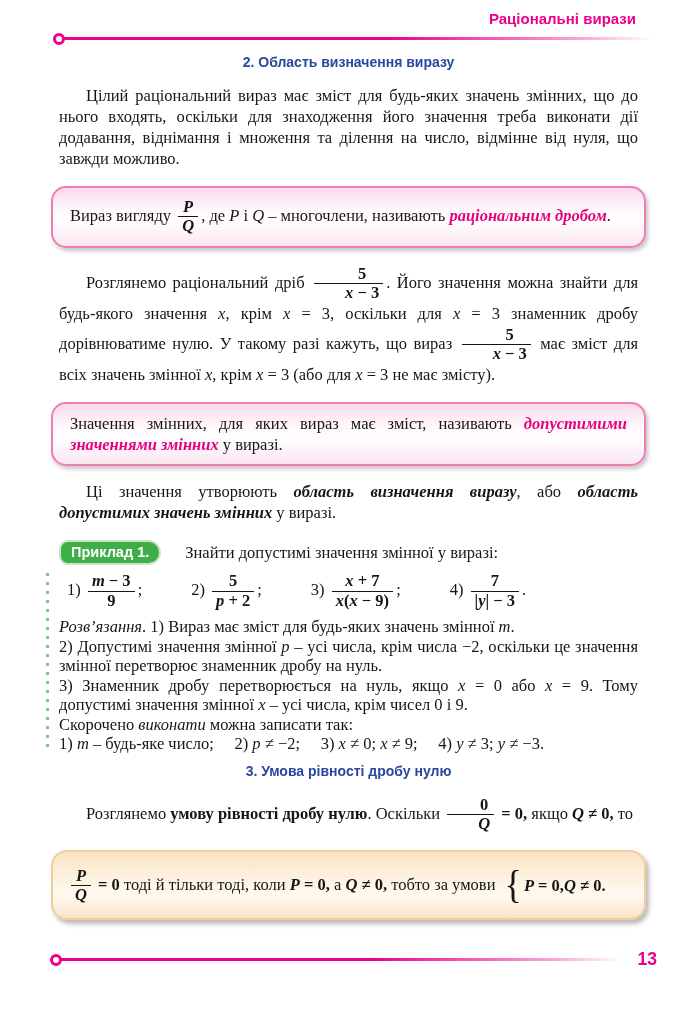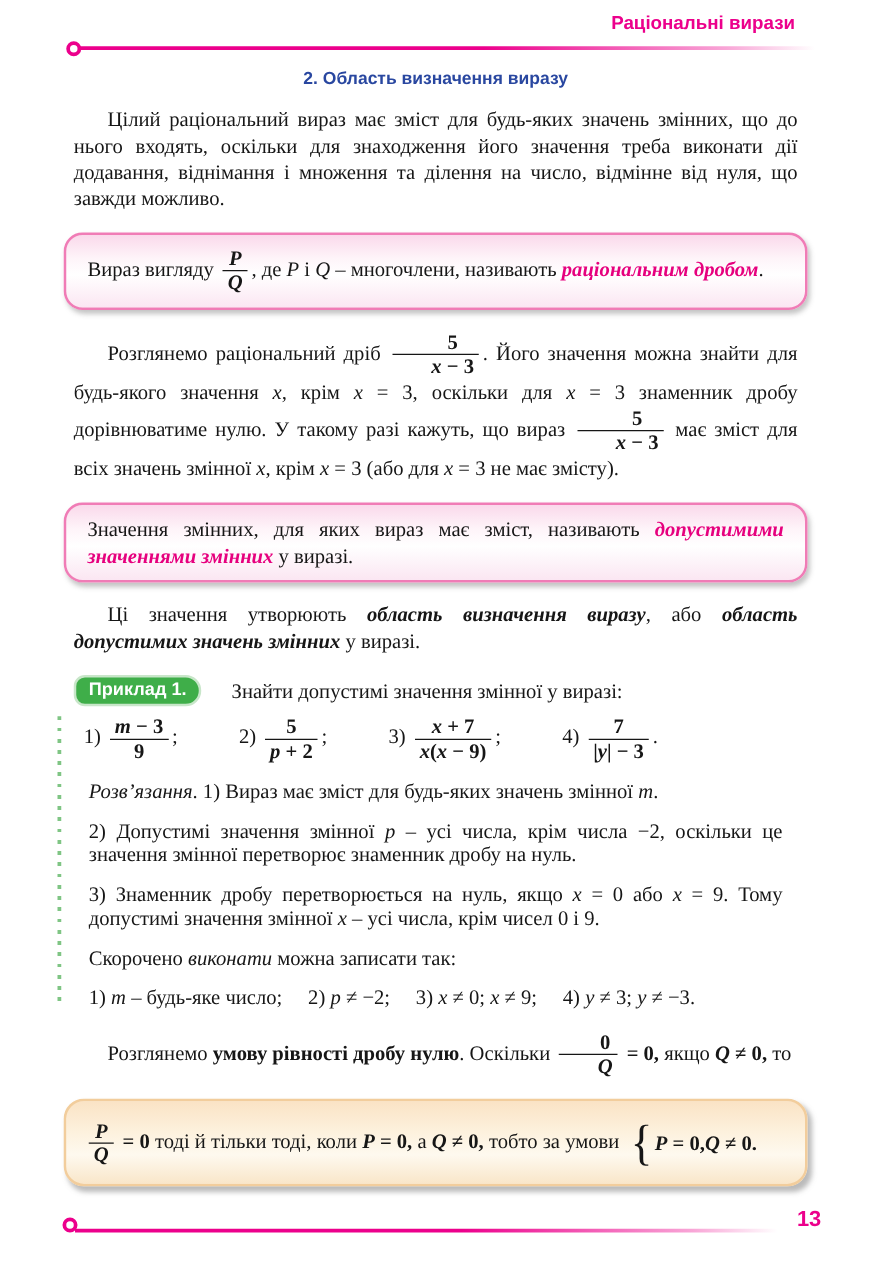--- a/index.html
+++ b/index.html
@@ -14,21 +14,21 @@
   .chapter{
     text-align:right;font-family:"Liberation Sans",sans-serif;font-weight:700;
     font-size:15px;color:#EC008C;margin:0 2px 5px 0;
   }
   .rule{display:flex;align-items:center;height:13px;margin:0 -14px 0 -6px;}
   .ring{width:12px;height:12px;border:3px solid #EC008C;border-radius:50%;background:#fff;flex:0 0 auto;}
   .rule-line{
     flex:1;height:2.6px;margin-left:-2px;
     background:linear-gradient(to right,#EC008C 0%,#EC008C 55%,rgba(236,0,140,.35) 88%,rgba(236,0,140,0) 100%);
   }
-  .footer{position:absolute;left:50px;right:38px;bottom:44px;display:flex;align-items:flex-end;}
+  .footer{position:absolute;left:50px;right:38px;bottom:60px;display:flex;align-items:center;}
   .pagenum{font-family:"Liberation Sans",sans-serif;font-weight:700;font-size:17.5px;color:#EC008C;margin-left:16px;}
 
   h2{
     font-family:"Liberation Sans",sans-serif;font-size:14px;font-weight:700;
     color:#2947A0;text-align:center;margin:9px 0 5px;
   }
   p{margin:16px 0;text-align:justify;line-height:1.27;}
   .ind{text-indent:27px;}
 
   .i{font-style:italic;}
@@ -69,21 +69,21 @@
     font-family:"Liberation Sans",sans-serif;font-weight:700;font-size:14.5px;color:#fff;
     background:#3FAE49;border:2px solid #C8E6C9;border-radius:10px 14px 14px 10px;
     padding:2px 10px 3px;flex:0 0 auto;
   }
   .ex-body{position:relative;margin-top:4px;}
   .dots{
     position:absolute;left:-13px;top:2px;bottom:2px;width:3px;
     background:repeating-linear-gradient(to bottom,#7FC584 0 3px,transparent 3px 9px);
   }
   .frac-row{display:flex;align-items:center;gap:49px;margin:6px 0 6px 8px;}
-  .sol p{margin:12px;line-height:1.18;}
+  .sol p{margin:0;line-height:1.18;}
 
   
   .sys{display:inline-flex;align-items:center;vertical-align:middle;margin-left:5px;}
   .sys .brace{font-size:36px;line-height:.9;font-weight:400;margin-right:2px;transform:scaleY(1.1);}
   .sys .syslines{display:inline-flex;flex-direction:row;}
   .sys .sysline{line-height:1.3;text-align:left;}
 </style>
 </head>
 <body>
 
@@ -144,20 +144,21 @@
       <div class="sol">
         <p><span class="i">Розв’язання</span>. 1) Вираз має зміст для будь-яких значень змінної <span class="i">m</span>.</p>
         <p>2) Допустимі значення змінної <span class="i">p</span> – усі числа, крім числа −2, оскільки це значення змінної перетворює знаменник дробу на нуль.</p>
         <p>3) Знаменник дробу перетворюється на нуль, якщо <span class="i">x</span> = 0 або <span class="i">x</span> = 9. Тому допустимі значення змінної <span class="i">x</span> – усі числа, крім чисел 0 і 9.</p>
         <p>Скорочено <span class="i">виконати</span> можна записати так:</p>
         <p>1) <span class="i">m</span> – будь-яке число;  2) <span class="i">p</span> ≠ −2;  3) <span class="i">x</span> ≠ 0; <span class="i">x</span> ≠ 9;  4) <span class="i">y</span> ≠ 3; <span class="i">y</span> ≠ −3.</p>
       </div>
     </div>
   </div>
 
+  <h2>3. Умова рівності дробу нулю</h2>
 
   <p class="ind">Розглянемо <span class="b">умову рівності дробу нулю</span>. Оскільки <span class="frac">
         <span class="fn">0</span>
         <span class="fd"><span class="i">Q</span></span>
       </span><span class="b"> = 0,</span> якщо <span class="bi">Q</span><span class="b"> ≠ 0,</span> то</p>
 
   <div class="formulabox">
     <div><span class="frac">
           <span class="fn"><span class="i">P</span></span>
           <span class="fd"><span class="i">Q</span></span>

